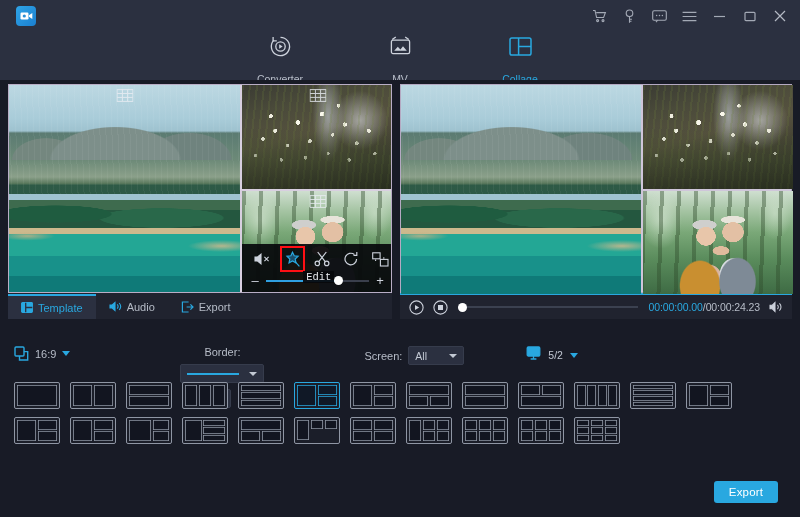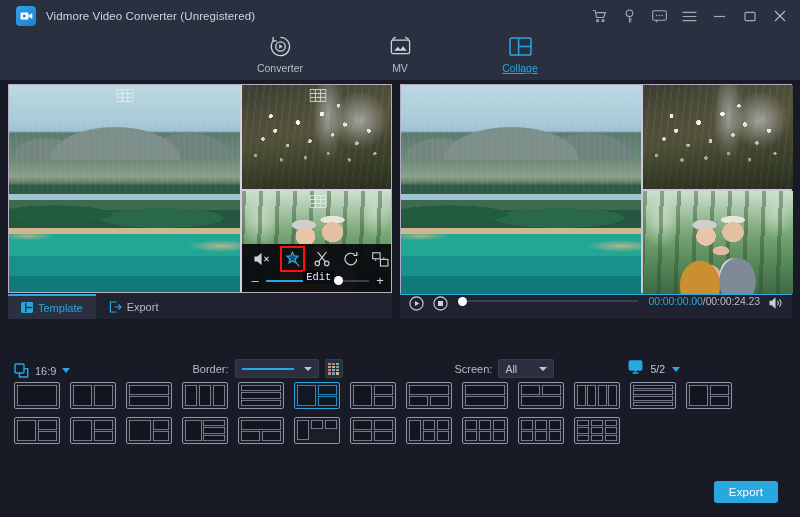--- a/index.html
+++ b/index.html
@@ -29,21 +29,21 @@
   .tb-ico { width: 17px; height: 17px; display: flex; align-items: center; justify-content: center; cursor: pointer; opacity: .85; }
   .tb-ico svg { display: block; }
 
   
   .navbar {
     height: 48px; flex: 0 0 48px; background: #2b3040;
     display: flex; align-items: flex-start; justify-content: center; gap: 40px;
   }
   .nav-item { width: 80px; display: flex; flex-direction: column; align-items: center; cursor: pointer; padding-top: 1px; }
   .nav-ico { height: 26px; display: flex; align-items: center; justify-content: center; }
-  .nav-label { font-size: 10.5px; color: #b8bec9; margin-top: 3px; }
+  .nav-label { font-size: 10.5px; color: #b8bec9; margin-top: 14px; }
   .nav-item.active .nav-label { color: #29a8e0; text-decoration: underline; }
 
   
   .workspace { flex: 1 1 auto; display: flex; background: #181b26; padding: 4px 8px 0 8px; gap: 8px; }
   .panel-left { width: 384px; display: flex; flex-direction: column; }
   .panel-right { flex: 1 1 auto; display: flex; flex-direction: column; }
 
   
   .collage {
     position: relative; width: 100%; height: 209px;
@@ -199,35 +199,35 @@
   }
   .tab {
     display: flex; align-items: center; gap: 5px; padding: 0 13px; cursor: pointer;
     font-size: 11px; color: #b5bbc6;
   }
   .tab.active { background: #2b3040; color: #29a8e0; border-top: 2px solid #29a8e0; }
   .tab svg { display:block; }
 
   .playbar {
     height: 26px; flex: 0 0 26px; background: #20232f;
-    display: flex; padding: 0 8px; gap: 8px;
+    display: flex; align-items: center; padding: 0 8px; gap: 8px;
     border-top: 2px solid #29a8e0;
   }
   .pb-btn { width: 16px; height: 16px; cursor: pointer; display:flex; align-items:center; justify-content:center; }
   .pb-track { position: relative; flex: 1 1 auto; height: 12px; display: flex; align-items: center; margin: 0 2px; }
   .pb-line { position: absolute; left: 0; right: 0; height: 2px; background: #3b4150; }
   .pb-knob { position: absolute; left: 0px; width: 9px; height: 9px; border-radius: 50%; background: #fff; }
   .pb-time { font-size: 10.5px; white-space: nowrap; letter-spacing: -.1px; }
   .pb-time .cur { color: #29a8e0; }
   .pb-time .tot { color: #b7bdc8; }
 
   
   .options {
-    height: 32px; flex: 0 0 32px; display: flex; align-items: flex-end;
-    padding: 0 14px; gap: 12px; background: #181b26; margin-top: 4px;
+    height: 32px; flex: 0 0 32px; display: flex; align-items: flex-start;
+    padding: 0 14px; gap: 0; background: #181b26; margin-top: 4px;
   }
   .opt { display: flex; align-items: center; gap: 6px; }
   .opt-label { font-size: 11px; color: #b7bdc8; }
   .ratio-ico { width: 15px; height: 15px; }
   .caret { width: 0; height: 0; border-left: 4.5px solid transparent; border-right: 4.5px solid transparent; border-top: 5px solid #29a8e0; cursor: pointer; }
   .sel-box {
     height: 19px; background: #2b3040; border: 1px solid #363c4c; border-radius: 2px;
     display: flex; align-items: center; padding: 0 6px; gap: 8px; cursor: pointer; font-size: 10.5px; color: #c3c9d4;
   }
   .caret-sm { width:0;height:0;border-left:4px solid transparent;border-right:4px solid transparent;border-top:4.5px solid #c3c9d4; }
@@ -268,21 +268,20 @@
 <div class="app">
 
   <div class="titlebar">
     <div class="logo">
       <svg width="13" height="10" viewBox="0 0 13 10">
           <rect x="0.5" y="1.5" width="8" height="7" rx="1.2" fill="#fff"></rect>
           <path d="M9 4.2L12.3 2v6L9 5.8z" fill="#fff"></path>
           <circle cx="4.3" cy="5" r="1.6" fill="#2b8fd6"></circle>
         </svg>
     </div>
-    <div class="app-title">Vidmore Video Converter (Unregistered)</div>
     <div class="tb-right">
       <div class="tb-ico">
         <svg width="15" height="14" viewBox="0 0 15 14" fill="none" stroke="#b9bfca" stroke-width="1.1">
             <path d="M1 1.5h2l1.6 7h7L13.4 3.6H4.2"></path>
             <circle cx="5.6" cy="11.6" r="1"></circle>
             <circle cx="11" cy="11.6" r="1"></circle>
           </svg>
       </div>
       <div class="tb-ico">
         <svg width="13" height="15" viewBox="0 0 13 15" fill="none" stroke="#b9bfca" stroke-width="1.1">
@@ -444,20 +443,29 @@
           <span>
               <svg width="12" height="11" viewBox="0 0 12 11" fill="none" stroke="#29a8e0" stroke-width="1.3">
                 <rect x=".7" y=".7" width="10.6" height="9.6" rx=".8" fill="#29a8e0"></rect>
                 <path d="M4.7 .7v9.6M4.7 5.5h6.6" stroke="#2b3040"></path>
               </svg>
             </span>
           <span>Template</span>
         </div>
         <div class="tab">
           <span>
+              <svg width="13" height="11" viewBox="0 0 13 11" fill="none" stroke="#29a8e0" stroke-width="1.1">
+                <path d="M1 4h2.2L6 1.4v8.2L3.2 7H1z" fill="#29a8e0"></path>
+                <path d="M8.2 3.4a3.2 3.2 0 0 1 0 4.2M10.2 2a5.4 5.4 0 0 1 0 7"></path>
+              </svg>
+            </span>
+          <span>Audio</span>
+        </div>
+        <div class="tab">
+          <span>
               <svg width="13" height="12" viewBox="0 0 13 12" fill="none" stroke="#29a8e0" stroke-width="1.2">
                 <path d="M7.6 1H1.4v10h6.2"></path>
                 <path d="M5.6 6h6.4M9.4 3.4L12 6l-2.6 2.6"></path>
               </svg>
             </span>
           <span>Export</span>
         </div>
       </div>
     </div>
 
@@ -512,21 +520,21 @@
       <span class="ratio-ico">
         <svg width="15" height="15" viewBox="0 0 15 15" fill="none" stroke="#29a8e0" stroke-width="1.4">
             <rect x="1" y="1" width="9" height="9" rx="1"></rect>
             <path d="M5.5 10v4h8.2V5.6h-3.8"></path>
           </svg>
       </span>
       <span class="opt-label">16:9</span>
       <span class="caret"></span>
     </div>
 
-    <div class="opt" style="margin-right:100px;">
+    <div class="opt" style="margin-right:100px;flex-direction:column;">
       <span class="opt-label">Border:</span>
       <span class="sel-box" style="width:84px;justify-content:space-between;">
         <span class="border-line"></span>
         <span class="caret-sm"></span>
       </span>
       <span class="palette-btn">
         <span class="pal-grid">
           <i style="background:#c08b7a"></i>
             <i style="background:#7c8fb8"></i>
             <i style="background:#8fae7c"></i>

